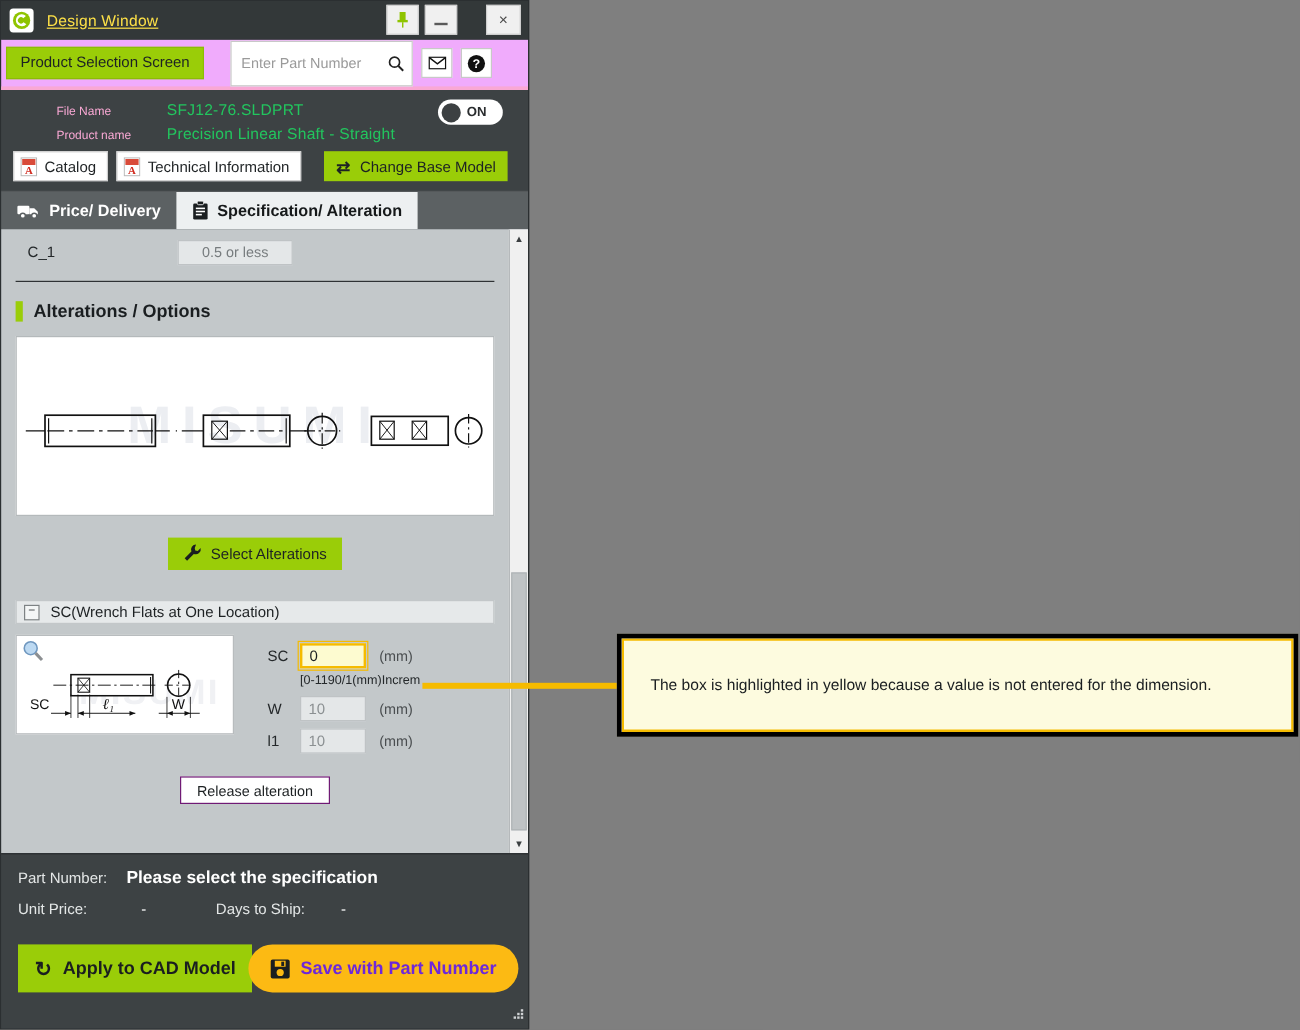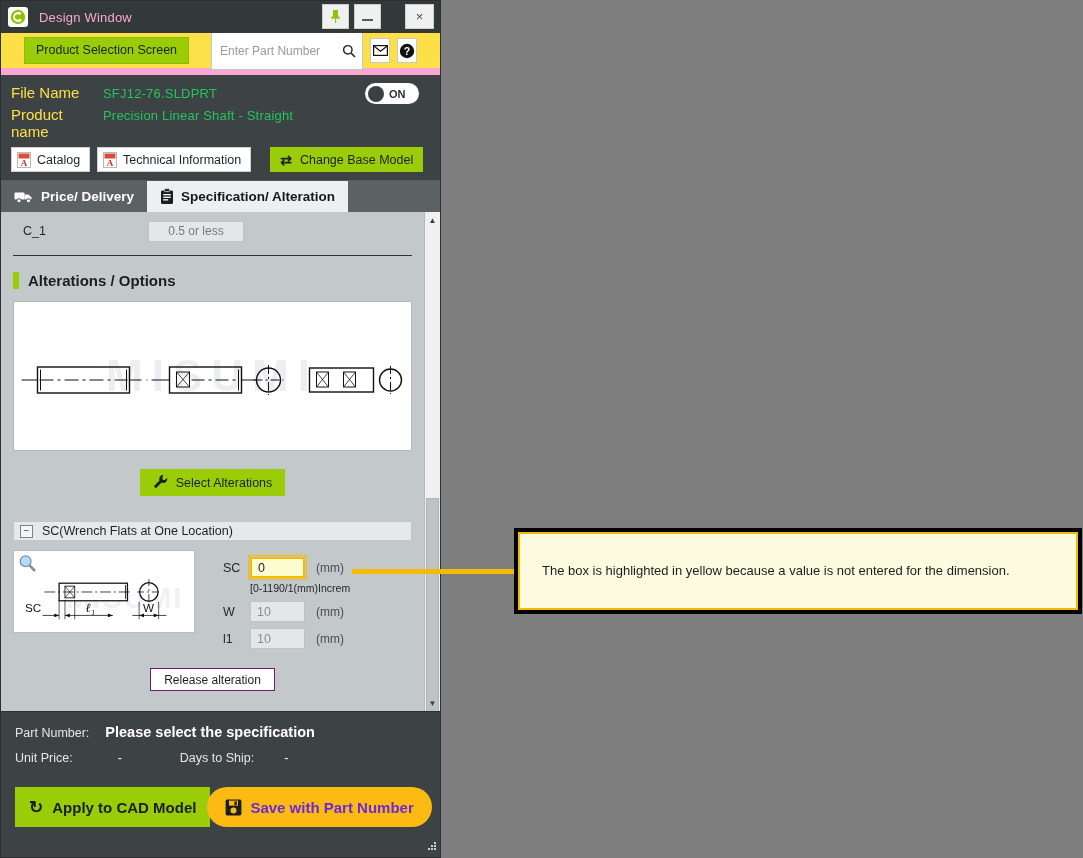--- a/index.html
+++ b/index.html
@@ -24,38 +24,39 @@
     height:32px;flex:0 0 32px;background:#333839;
     display:flex;align-items:center;position:relative;
   }
   .app-logo{
     width:20px;height:20px;margin-left:7px;border-radius:3px;
     background:#ffffff;display:flex;align-items:center;justify-content:center;
     flex:0 0 20px;
   }
   .app-logo svg{display:block;}
   .title-text{
-    color:#f9a8d4;font-size:13px;margin-left:11px;letter-spacing:.2px;
+    color:#fde047;font-size:13px;margin-left:11px;letter-spacing:.2px;
     white-space:nowrap;
+    text-decoration:underline;
   }
   .title-btns{position:absolute;right:6px;top:3px;display:flex;align-items:center;}
   .tbtn{
     width:27px;height:25px;background:#f0f0f0;border:1px solid #cfcfcf;
     box-sizing:border-box;margin-left:5px;
     display:flex;align-items:center;justify-content:center;
     font-size:13px;color:#4a4a4a;
   }
   .tbtn.close{margin-left:24px;width:29px;}
   .tbtn .min-bar{width:11px;height:2px;background:#5a5a5a;margin-top:7px;}
 
   
   .toolbar{
-    height:42px;flex:0 0 42px;background:#fde047;
-    display:flex;align-items:center;padding:0 23px;box-sizing:border-box;
-    border-bottom:7px solid #f9a8d4;
+    height:42px;flex:0 0 42px;background:#f0abfc;
+    display:flex;align-items:center;padding:0 4px;box-sizing:border-box;
+    border-bottom:3px solid #f9a8d4;
   }
   .btn-green{
     background:#9acd08;color:#1d2224;font-size:12.5px;
     padding:6px 11px;border:1px solid #8cbc06;box-sizing:border-box;
     white-space:nowrap;line-height:1;
   }
   .search-wrap{
     margin-left:22px;width:152px;height:38px;background:#fff;border:1px solid #c8c8c8;
     display:flex;align-items:center;box-sizing:border-box;padding:0 6px;
   }
@@ -68,21 +69,21 @@
     width:26px;height:25px;background:#fff;border:1px solid #c8c8c8;margin-left:7px;
     display:flex;align-items:center;justify-content:center;box-sizing:border-box;
   }
 
   
   .prodinfo{
     background:#3d4244;padding:9px 10px 8px 10px;position:relative;
     border-bottom:1px solid #55595b;
   }
   .pi-row{display:flex;align-items:baseline;margin-bottom:5px;}
-  .pi-label{color:#fde047;font-size:15px;width:92px;flex:0 0 92px;}
+  .pi-label{color:#f9a8d4;font-size:10px;width:92px;flex:0 0 92px;margin-left:36px;}
   .pi-value{color:#22c55e;font-size:13px;font-weight:normal;letter-spacing:.2px;}
   .toggle{
     position:absolute;right:21px;top:8px;width:54px;height:21px;border-radius:11px;
     background:#ffffff;display:flex;align-items:center;padding:0 3px;box-sizing:border-box;
   }
   .toggle .knob{width:16px;height:16px;border-radius:50%;background:#3c4042;}
   .toggle .lbl{font-size:11px;color:#2a2d2f;font-weight:bold;margin-left:5px;}
 
   .doc-btns{display:flex;align-items:center;margin-top:7px;}
   .doc-btn{

